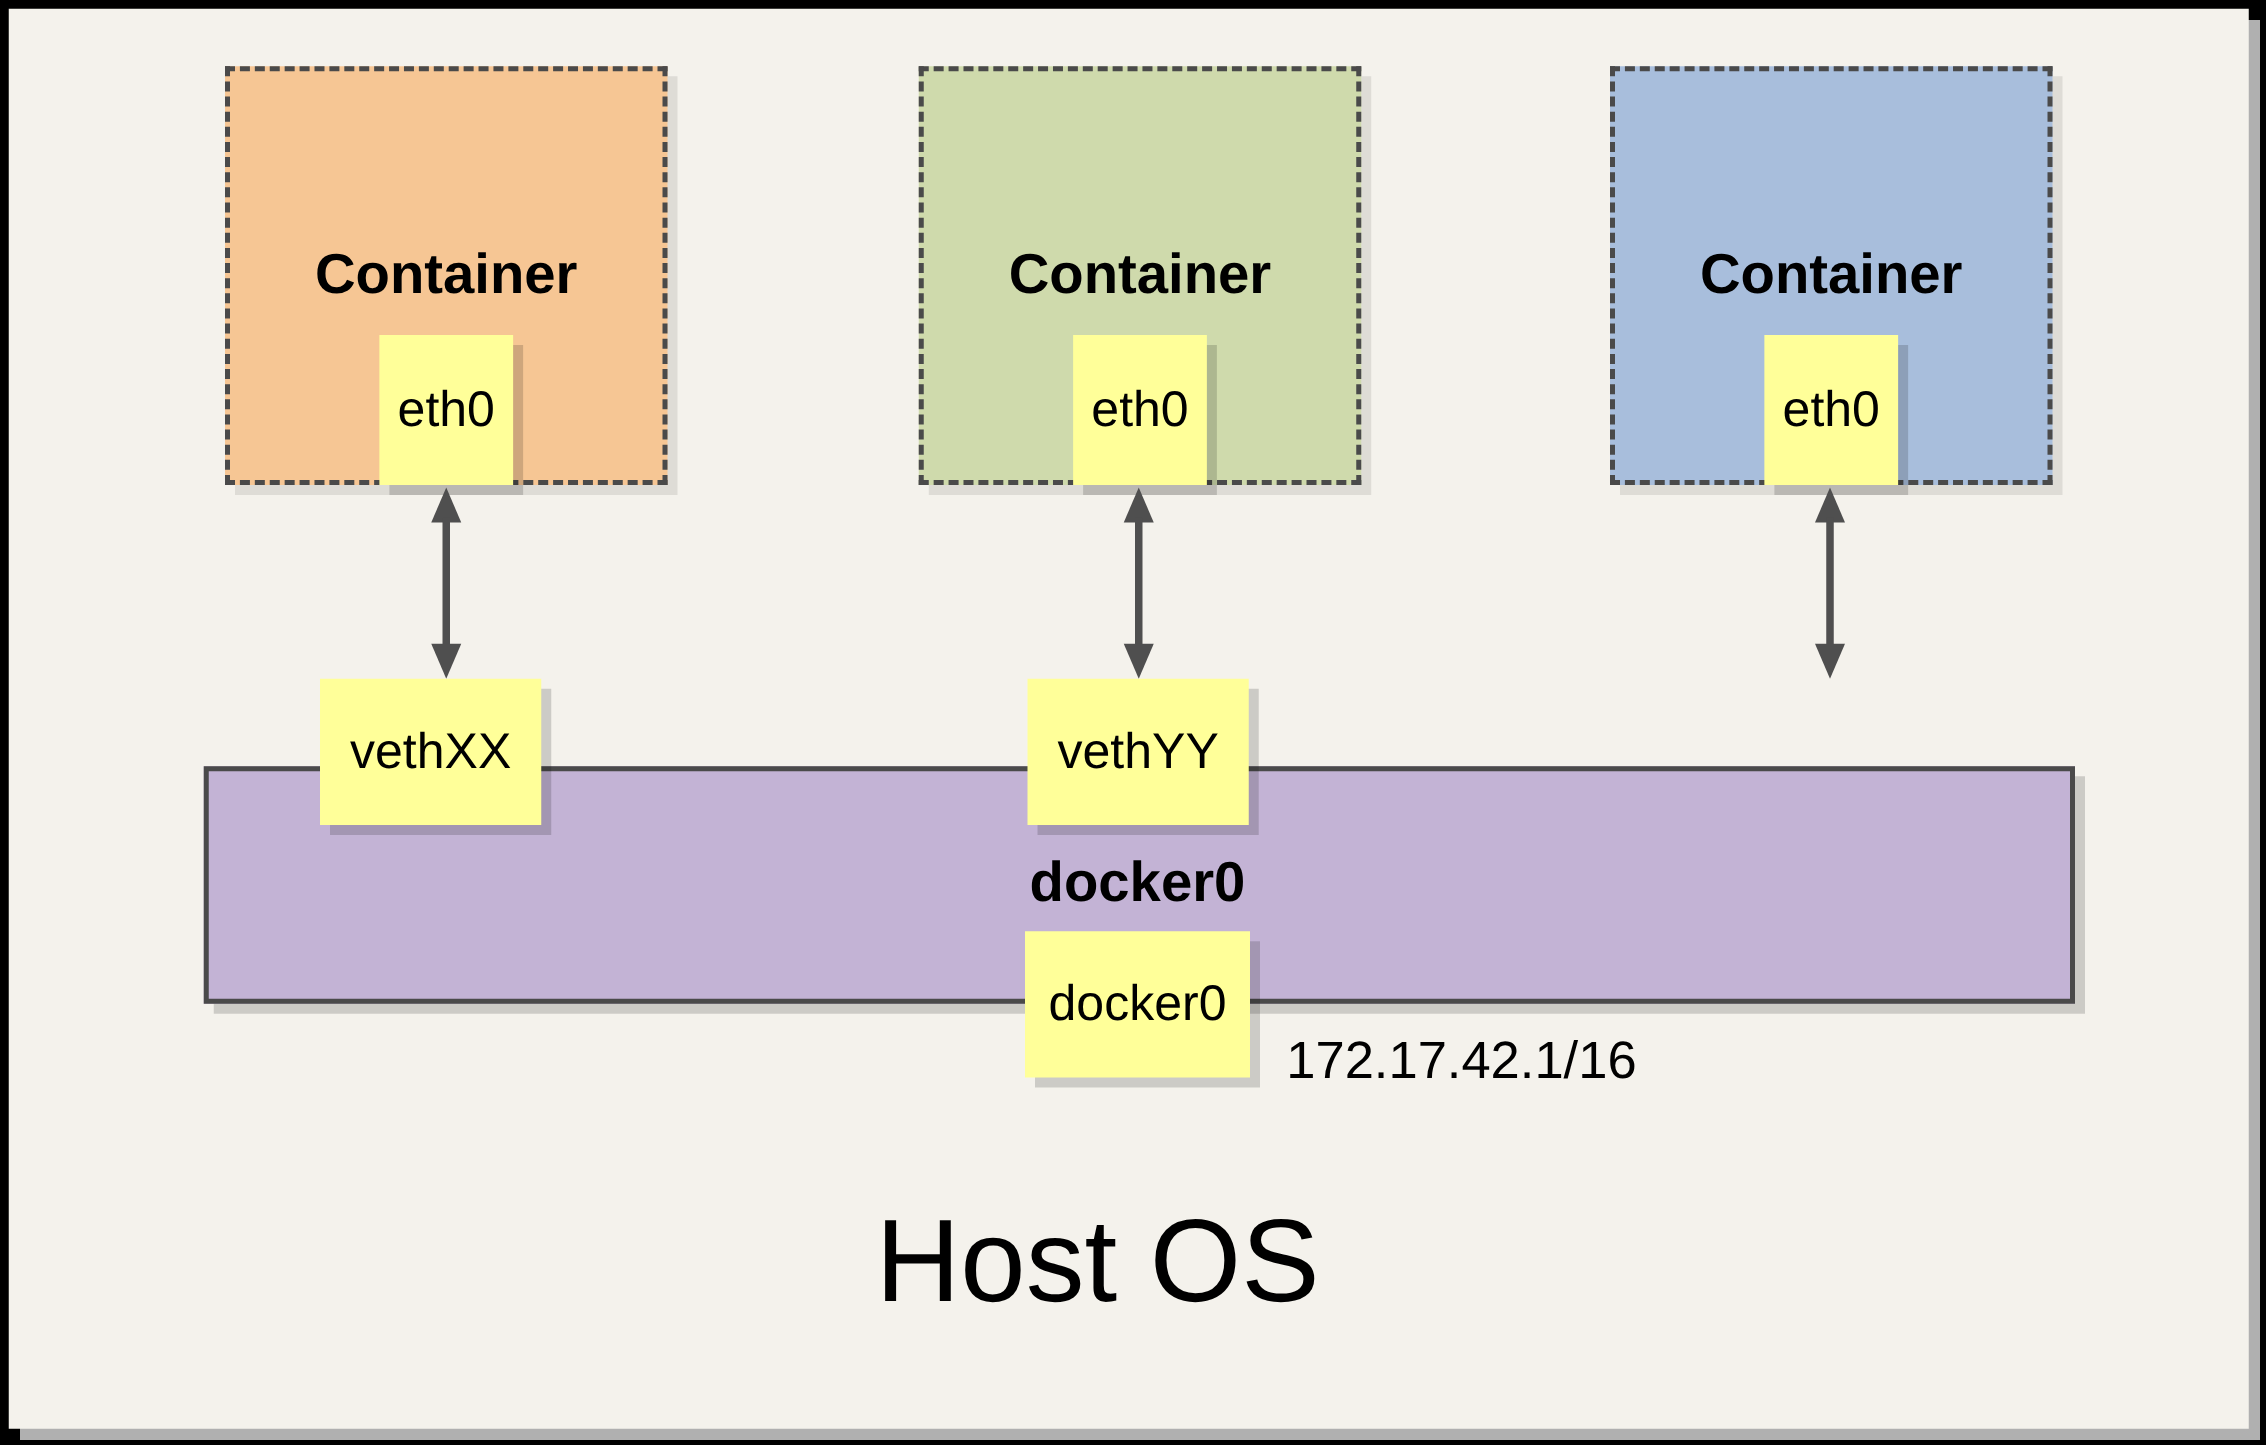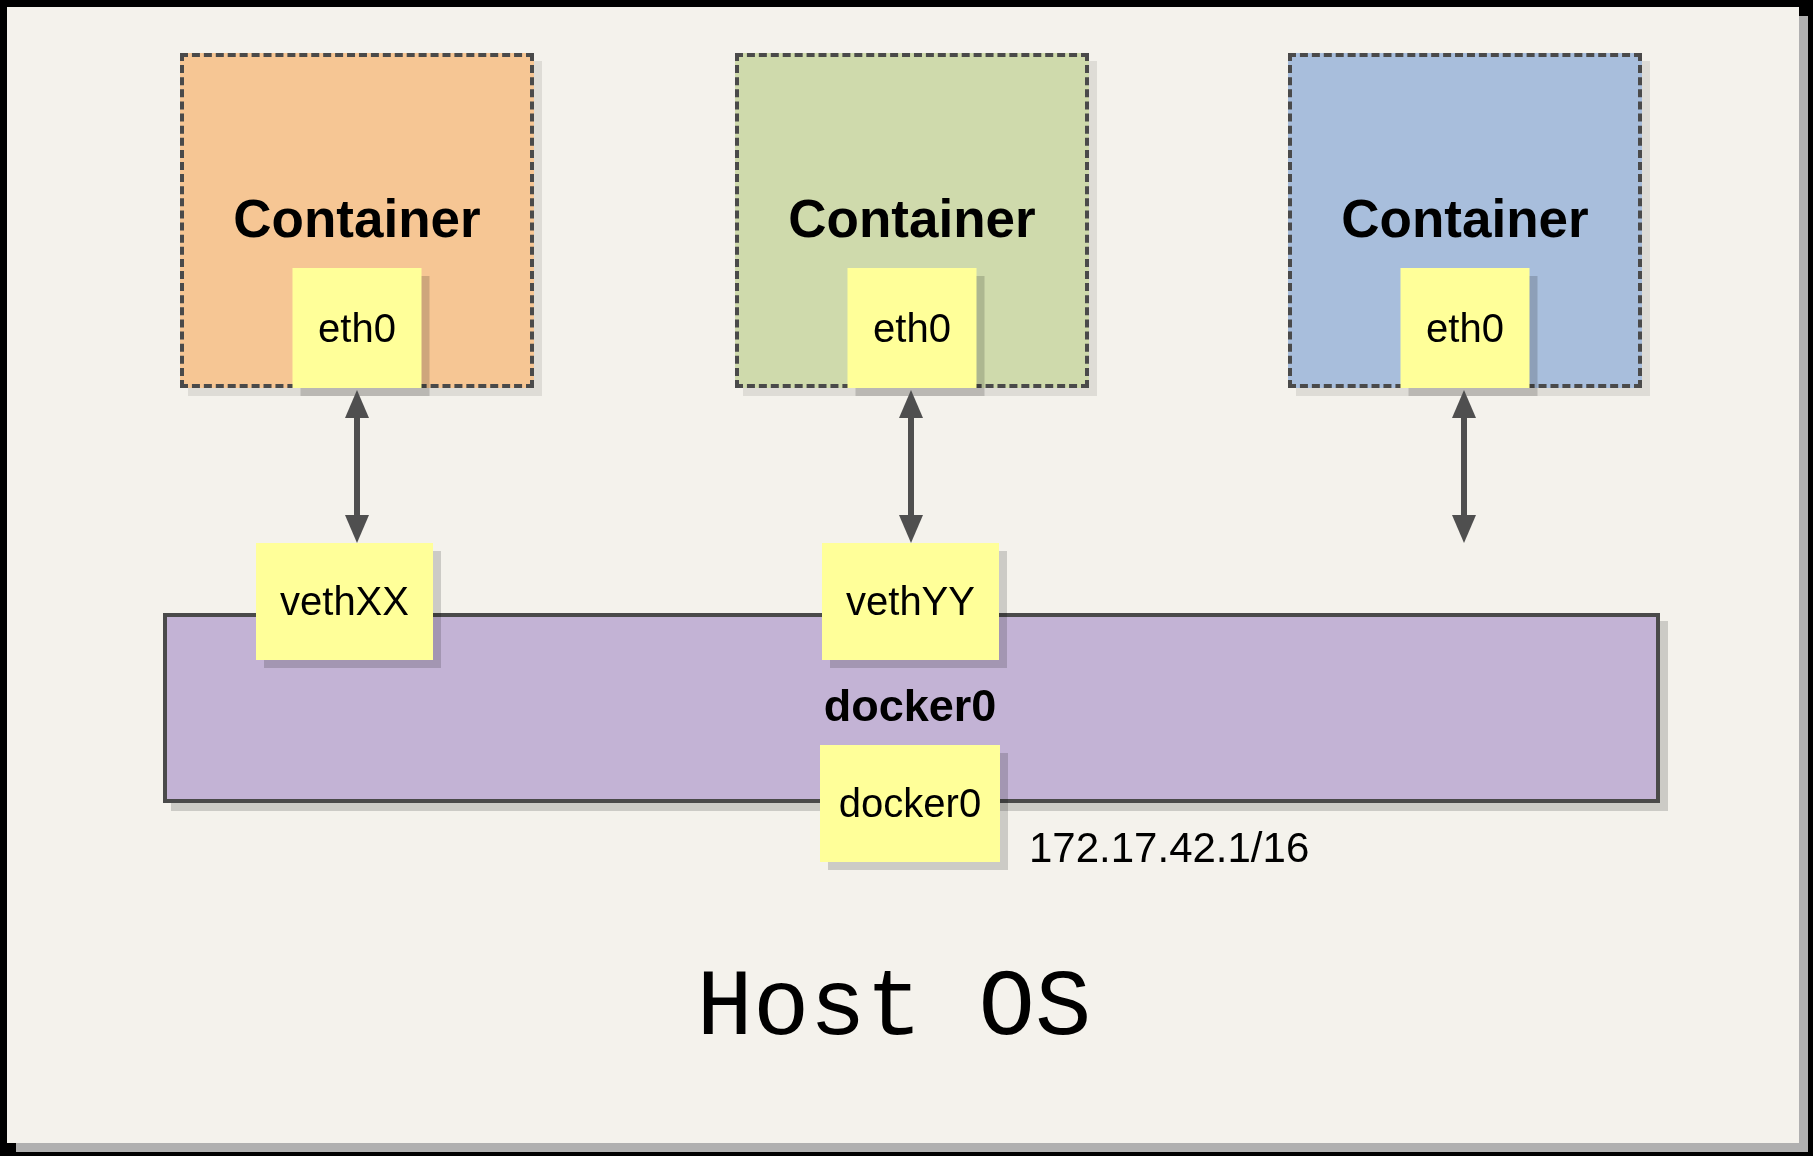--- a/index.html
+++ b/index.html
@@ -22,27 +22,27 @@
     position:absolute;
     top:53px;height:335px;width:354px;
     box-sizing:border-box;
     border:4px dashed #4a4a4a;
     box-shadow:8px 8px 0 rgba(0,0,0,0.09);
   }
   .container-label{
     position:absolute;
     left:0;right:0;top:139px;
     text-align:center;
-    font-size:53px;line-height:45px;font-weight:bold;color:#000;
+    font-size:45px;line-height:45px;font-weight:bold;color:#000;
   }
   .eth-box{
     position:absolute;
     left:50%;transform:translateX(-50%);
     bottom:-4px;
-    width:129px;height:120px;
+    width:107px;height:120px;
     background:#ffff99;
     box-shadow:8px 8px 0 rgba(0,0,0,0.16);
     text-align:center;
     font-size:40px;line-height:120px;color:#000;
   }
   
   .veth-arrow{position:absolute;top:389px;width:32px;height:155px;}
   .veth-arrow svg{display:block;}
   
   .bridge-bar{
@@ -81,23 +81,23 @@
   }
   .ip-label{
     position:absolute;
     left:1013px;top:827px;
     font-size:42px;line-height:42px;color:#000;
     white-space:nowrap;
     margin-left:16px;
   }
   .host-label{
     position:absolute;
-    left:544px;top:962px;width:700px;
+    left:528px;top:962px;width:700px;
     text-align:center;
-    font-size:94px;line-height:94px;color:#000;font-family:Liberation Mono, monospace;
+    font-size:94px;line-height:94px;color:#000;
   }
 </style>
 </head>
 <body>
 
 <div class="canvas">
   <div class="page"></div>
 
   <div class="bridge-bar" style="background-color: rgb(195, 179, 213);"></div>
   <div class="bridge-label">docker0</div>

